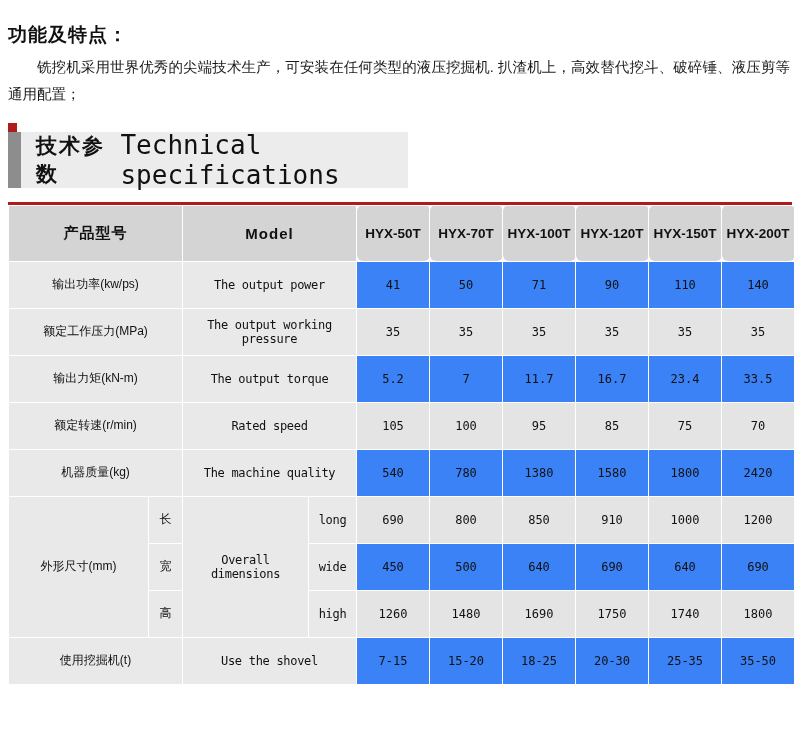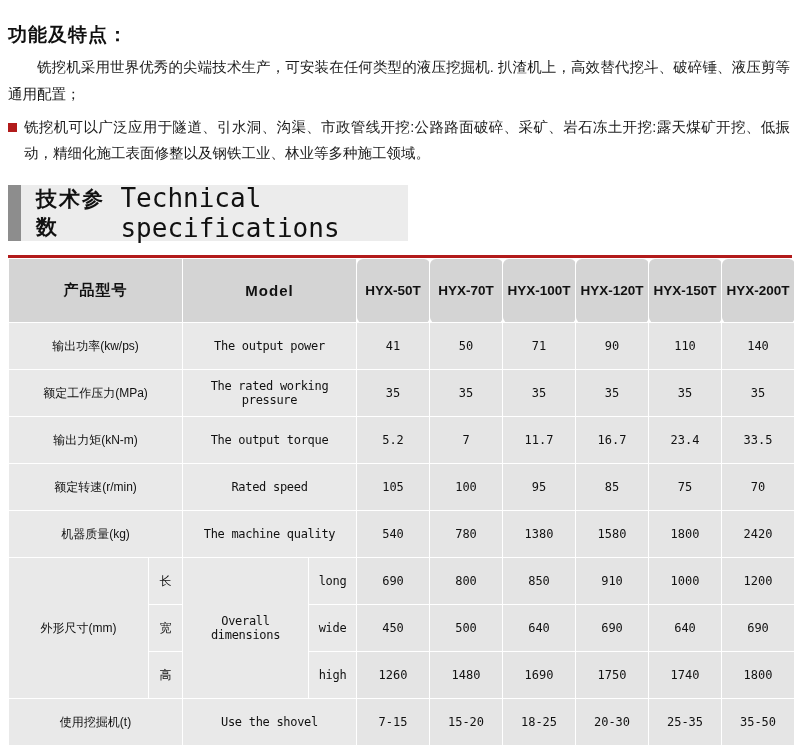--- a/index.html
+++ b/index.html
@@ -109,21 +109,21 @@
   table.spec td, table.spec th {
     border: 1px solid #ffffff;
     text-align: center;
     vertical-align: middle;
     font-size: 12px;
     color: #111;
     padding: 0 2px;
   }
   
   tr.head td {
-    height: 64px;
+    height: 56px;
     background: #d4d4d4;
     font-weight: bold;
     font-size: 15px;
     letter-spacing: 1px;
   }
   tr.head td.model-en {
     font-size: 15px;
     font-family: "Liberation Sans", sans-serif;
   }
   tr.head td.modelcode {
@@ -142,21 +142,21 @@
     background: #e9e9e9;
     font-size: 12.5px;
   }
   td.c-en {
     background: #e9e9e9;
     font-family: "DejaVu Sans Mono", monospace;
     font-size: 11.5px;
     letter-spacing: -0.3px;
   }
   td.c-val {
-    background: #e5e5e5;
+    background: #3b82f6;
     font-family: "DejaVu Sans Mono", monospace;
     font-size: 12.5px;
   }
   td.c-val.alt { background: #e4e4e4; margin-top: 29px; }
 
   
   col.w-name { width: 140px; }
   col.w-sub  { width: 34px; }
   col.w-en   { width: 126px; }
   col.w-en2  { width: 48px; }
@@ -167,21 +167,20 @@
 
 <div class="page">
 
   <div class="section-title">功能及特点：</div>
 
   <div class="intro">铣挖机采用世界优秀的尖端技术生产，可安装在任何类型的液压挖掘机. 扒渣机上，高效替代挖斗、破碎锤、液压剪等通用配置；</div>
 
   <div class="bullets">
     <div class="bullet-row">
       <span class="bullet-mark"></span>
-      <span>铣挖机可以广泛应用于隧道、引水洞、沟渠、市政管线开挖:公路路面破碎、采矿、岩石冻土开挖:露天煤矿开挖、低振动，精细化施工表面修整以及钢铁工业、林业等多种施工领域。</span>
     </div>
   </div>
 
   <div class="banner-wrap">
     <div class="banner-grey"></div>
     <div class="banner-accent"></div>
     <div class="banner-text">
       <span class="banner-cn">技术参数</span>
       <span class="banner-en">Technical specifications</span>
     </div>
@@ -219,21 +218,21 @@
           <td class="c-val">41</td>
           <td class="c-val">50</td>
           <td class="c-val">71</td>
           <td class="c-val">90</td>
           <td class="c-val">110</td>
           <td class="c-val">140</td>
         </tr>
 
         <tr class="body">
           <td colspan="2" class="c-name">额定工作压力(MPa)</td>
-          <td colspan="2" class="c-en">The rated working pressure</td>
+          <td colspan="2" class="c-en">The output working pressure</td>
           <td class="c-val alt">35</td>
           <td class="c-val alt">35</td>
           <td class="c-val alt">35</td>
           <td class="c-val alt">35</td>
           <td class="c-val alt">35</td>
           <td class="c-val alt">35</td>
         </tr>
 
         <tr class="body">
           <td colspan="2" class="c-name">输出力矩(kN-m)</td>

